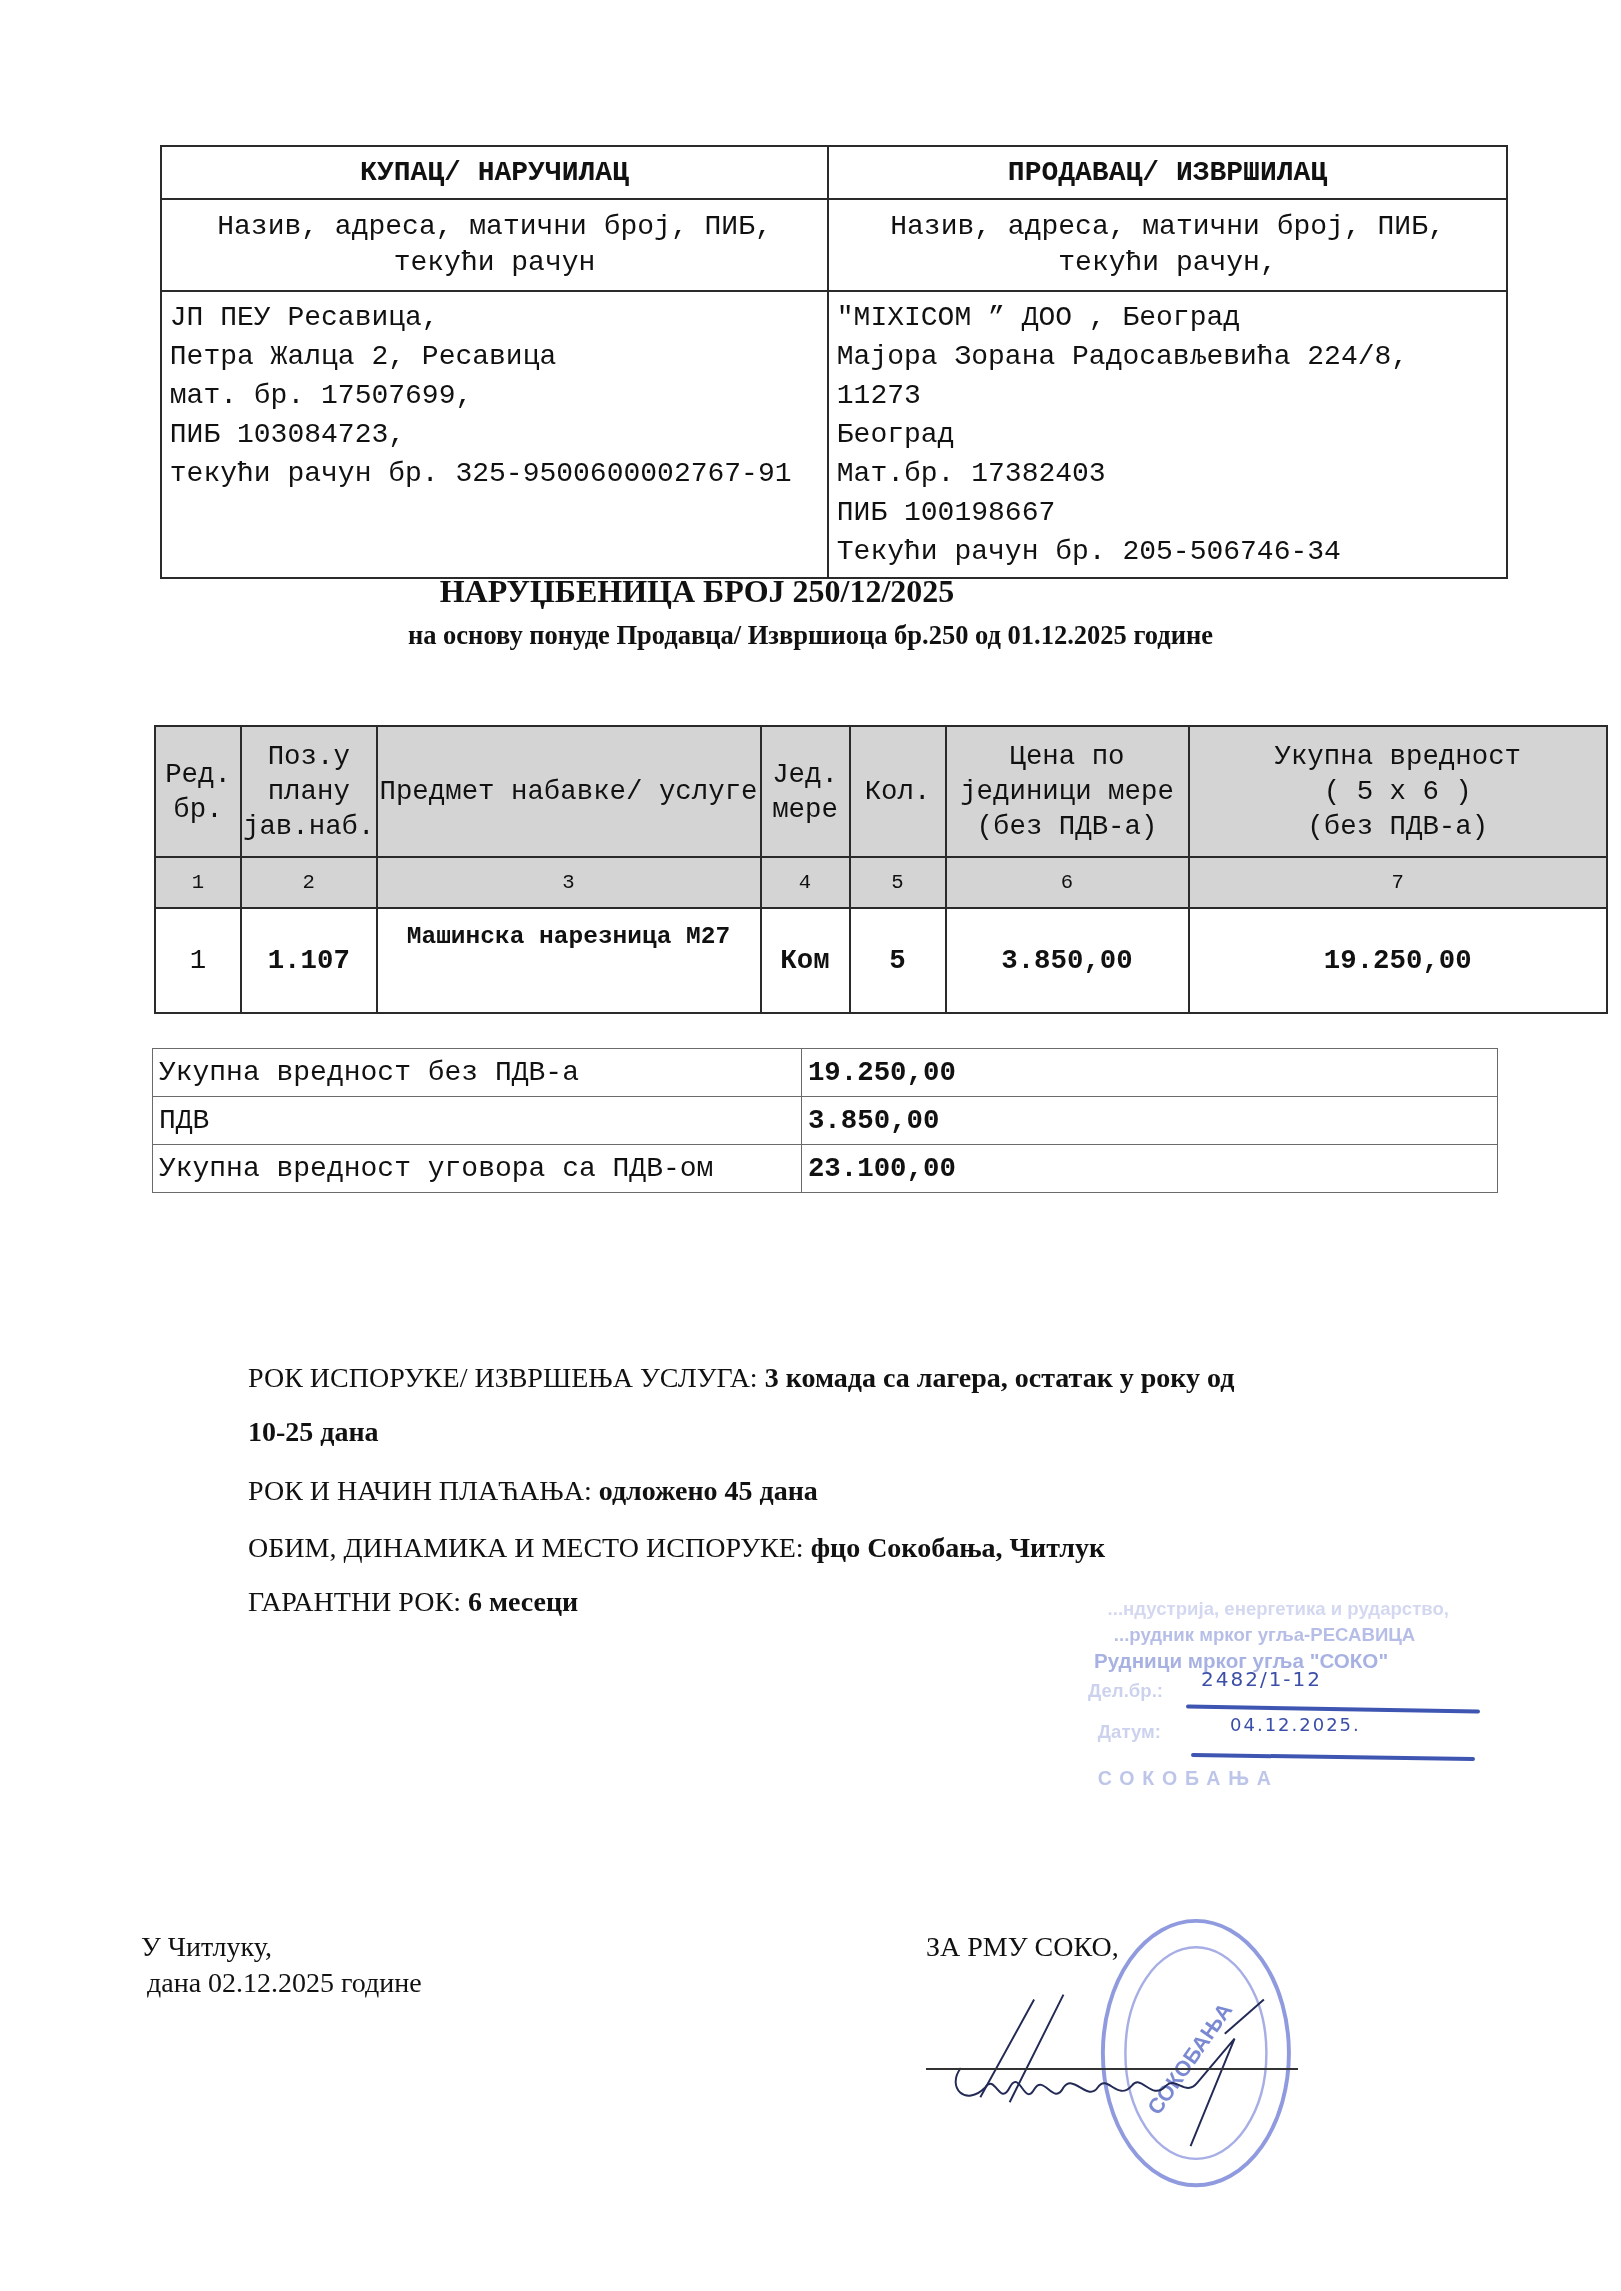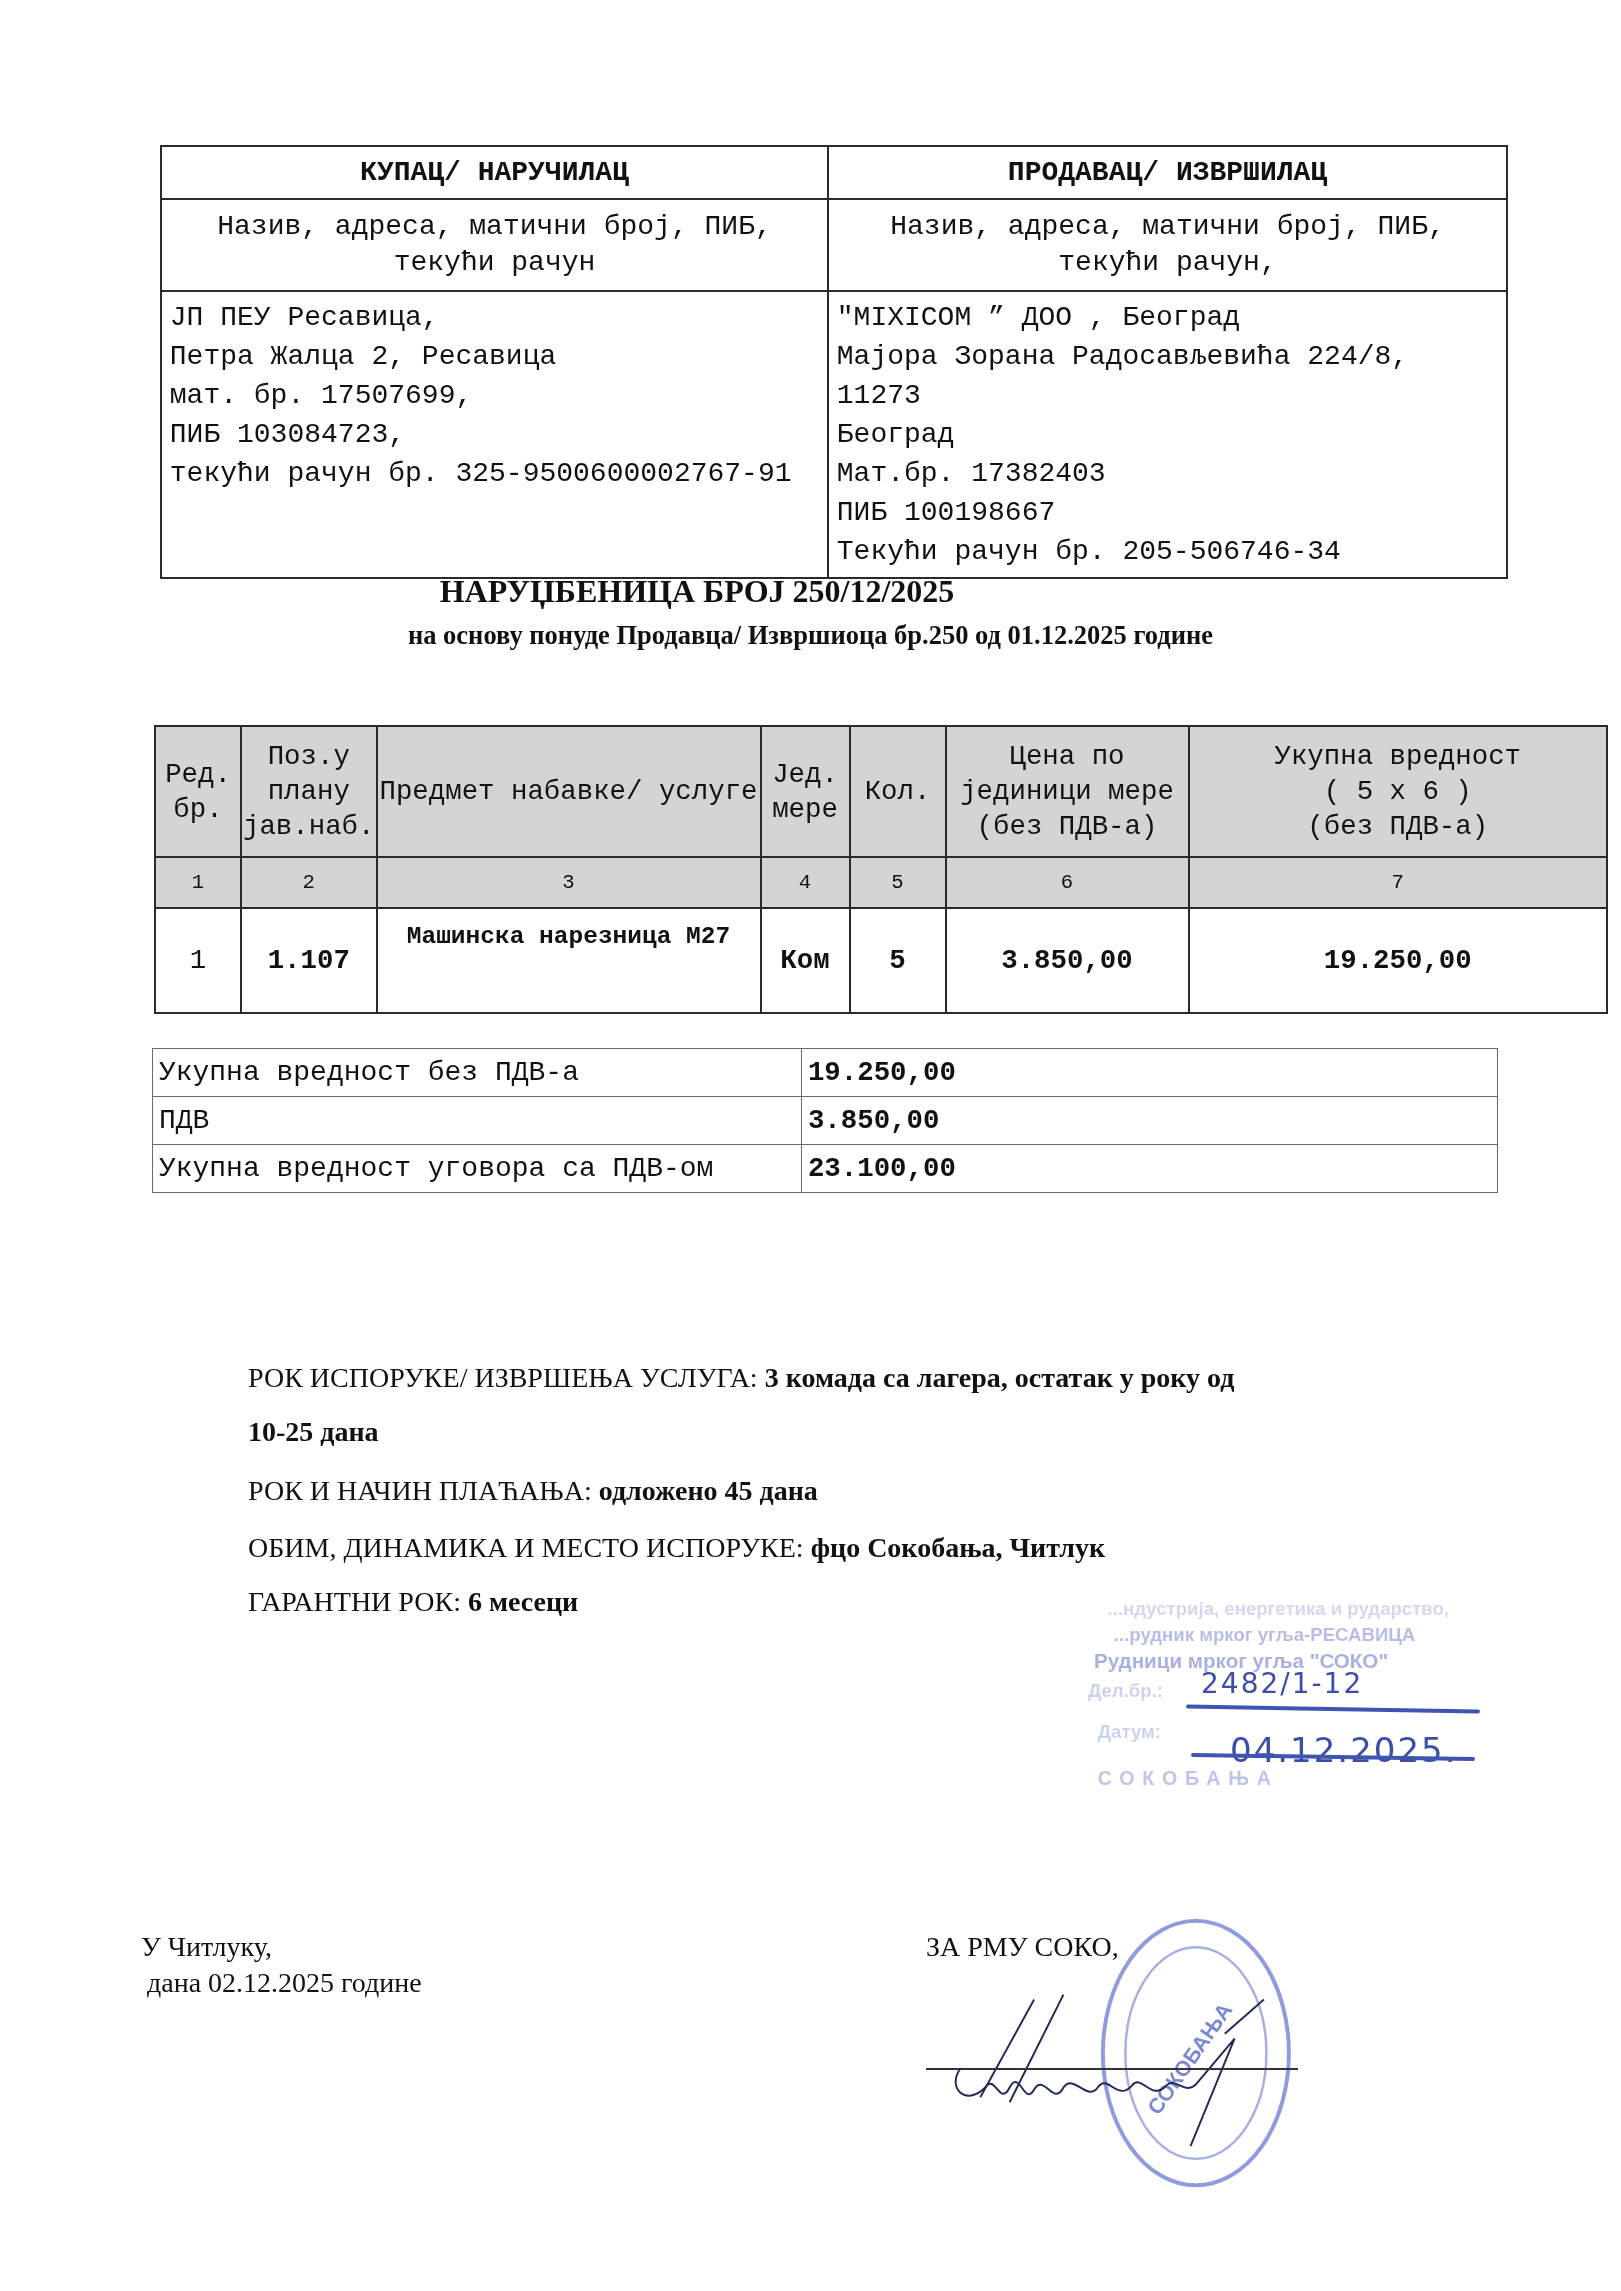--- a/index.html
+++ b/index.html
@@ -38,21 +38,21 @@
   #totals col.c1 { width: 649px; }
   #totals td { border-color: #6a6a6a; border-width: 1.5px; }
 
   
   .term { left: 248px; font-size: 28px; }
   .term b { font-weight: bold; }
 
   
   #stamp { left: 1088px; top: 1598px; width: 431px; height: 206px; color: #6f7fd0; font-family: "Liberation Sans", sans-serif; font-weight: bold; }
   #stamp .ln { position: absolute; font-size: 18.6px; opacity: 0.55; white-space: nowrap; }
-  #stamp .hand { position: absolute; font-family: "DejaVu Sans", sans-serif; font-weight: normal; color: #3b4ea8; font-size: 28px; letter-spacing: 2px; white-space: nowrap; }
+  #stamp .hand { position: absolute; font-family: "DejaVu Sans", sans-serif; font-weight: normal; color: #3b4ea8; font-size: 20px; letter-spacing: 2px; white-space: nowrap; }
   #stamp .uline { position: absolute; height: 3.9px; background: #3e55b2; border-radius: 2px; }
 
   
   .foot { font-size: 28px; }
   #sig-line { left: 926px; top: 2068px; width: 372px; height: 2px; background: #333; }
   #round-stamp { left: 1083px; top: 1916px; width: 216px; height: 284px; }
   #signature { left: 941px; top: 1980px; width: 372px; height: 176px; }
 </style>
 </head>
 <body>
@@ -185,21 +185,21 @@
 </div>
 
 <div id="stamp" class="abs">
   <div class="ln" style="left:19.6px; top:0px; opacity:0.3;">...ндустрија, енергетика и рударство,</div>
   <div class="ln" style="left:9.8px; top:25.5px; opacity:0.5;margin-left:16px;">...рудник мрког угља-РЕСАВИЦА</div>
   <div class="ln" style="left:5.9px; top:51px; opacity:0.6; font-size:20.6px;">Рудници мрког угља "СОКО"</div>
   <div class="ln" style="left:0px; top:82px; opacity:0.35;">Дел.бр.:</div>
   <div class="hand" style="left:113px; top:69px;">2482/1-12</div>
   <div class="uline" style="left:98px; top:109px; width:294px; transform:rotate(1deg);"></div>
   <div class="ln" style="left:9.8px; top:123px; opacity:0.35;">Датум:</div>
-  <div class="hand" style="left:142px; top:132px; font-size:34px;">04.12.2025.</div>
+  <div class="hand" style="left:142px; top:116px; font-size:18px;">04.12.2025.</div>
   <div class="uline" style="left:103px; top:157px; width:284px; transform:rotate(0.8deg);"></div>
   <div class="ln" style="left:9.8px; top:169px; opacity:0.45; letter-spacing:7.8px; font-size:19.6px;">СОКОБАЊА</div>
 </div>
 
 <div class="abs foot" style="left:141px; top:1931px;">У Читлуку,</div>
 <div class="abs foot" style="left:147px; top:1967px;">дана  02.12.2025 године</div>
 <div class="abs foot" style="left:926px; top:1931px;">ЗА РМУ СОКО,</div>
 
 <svg id="round-stamp" class="abs" viewBox="0 0 220 290">
   <ellipse cx="115" cy="140" rx="95" ry="135" fill="none" stroke="#6a78d4" stroke-width="4" opacity="0.75"></ellipse>

